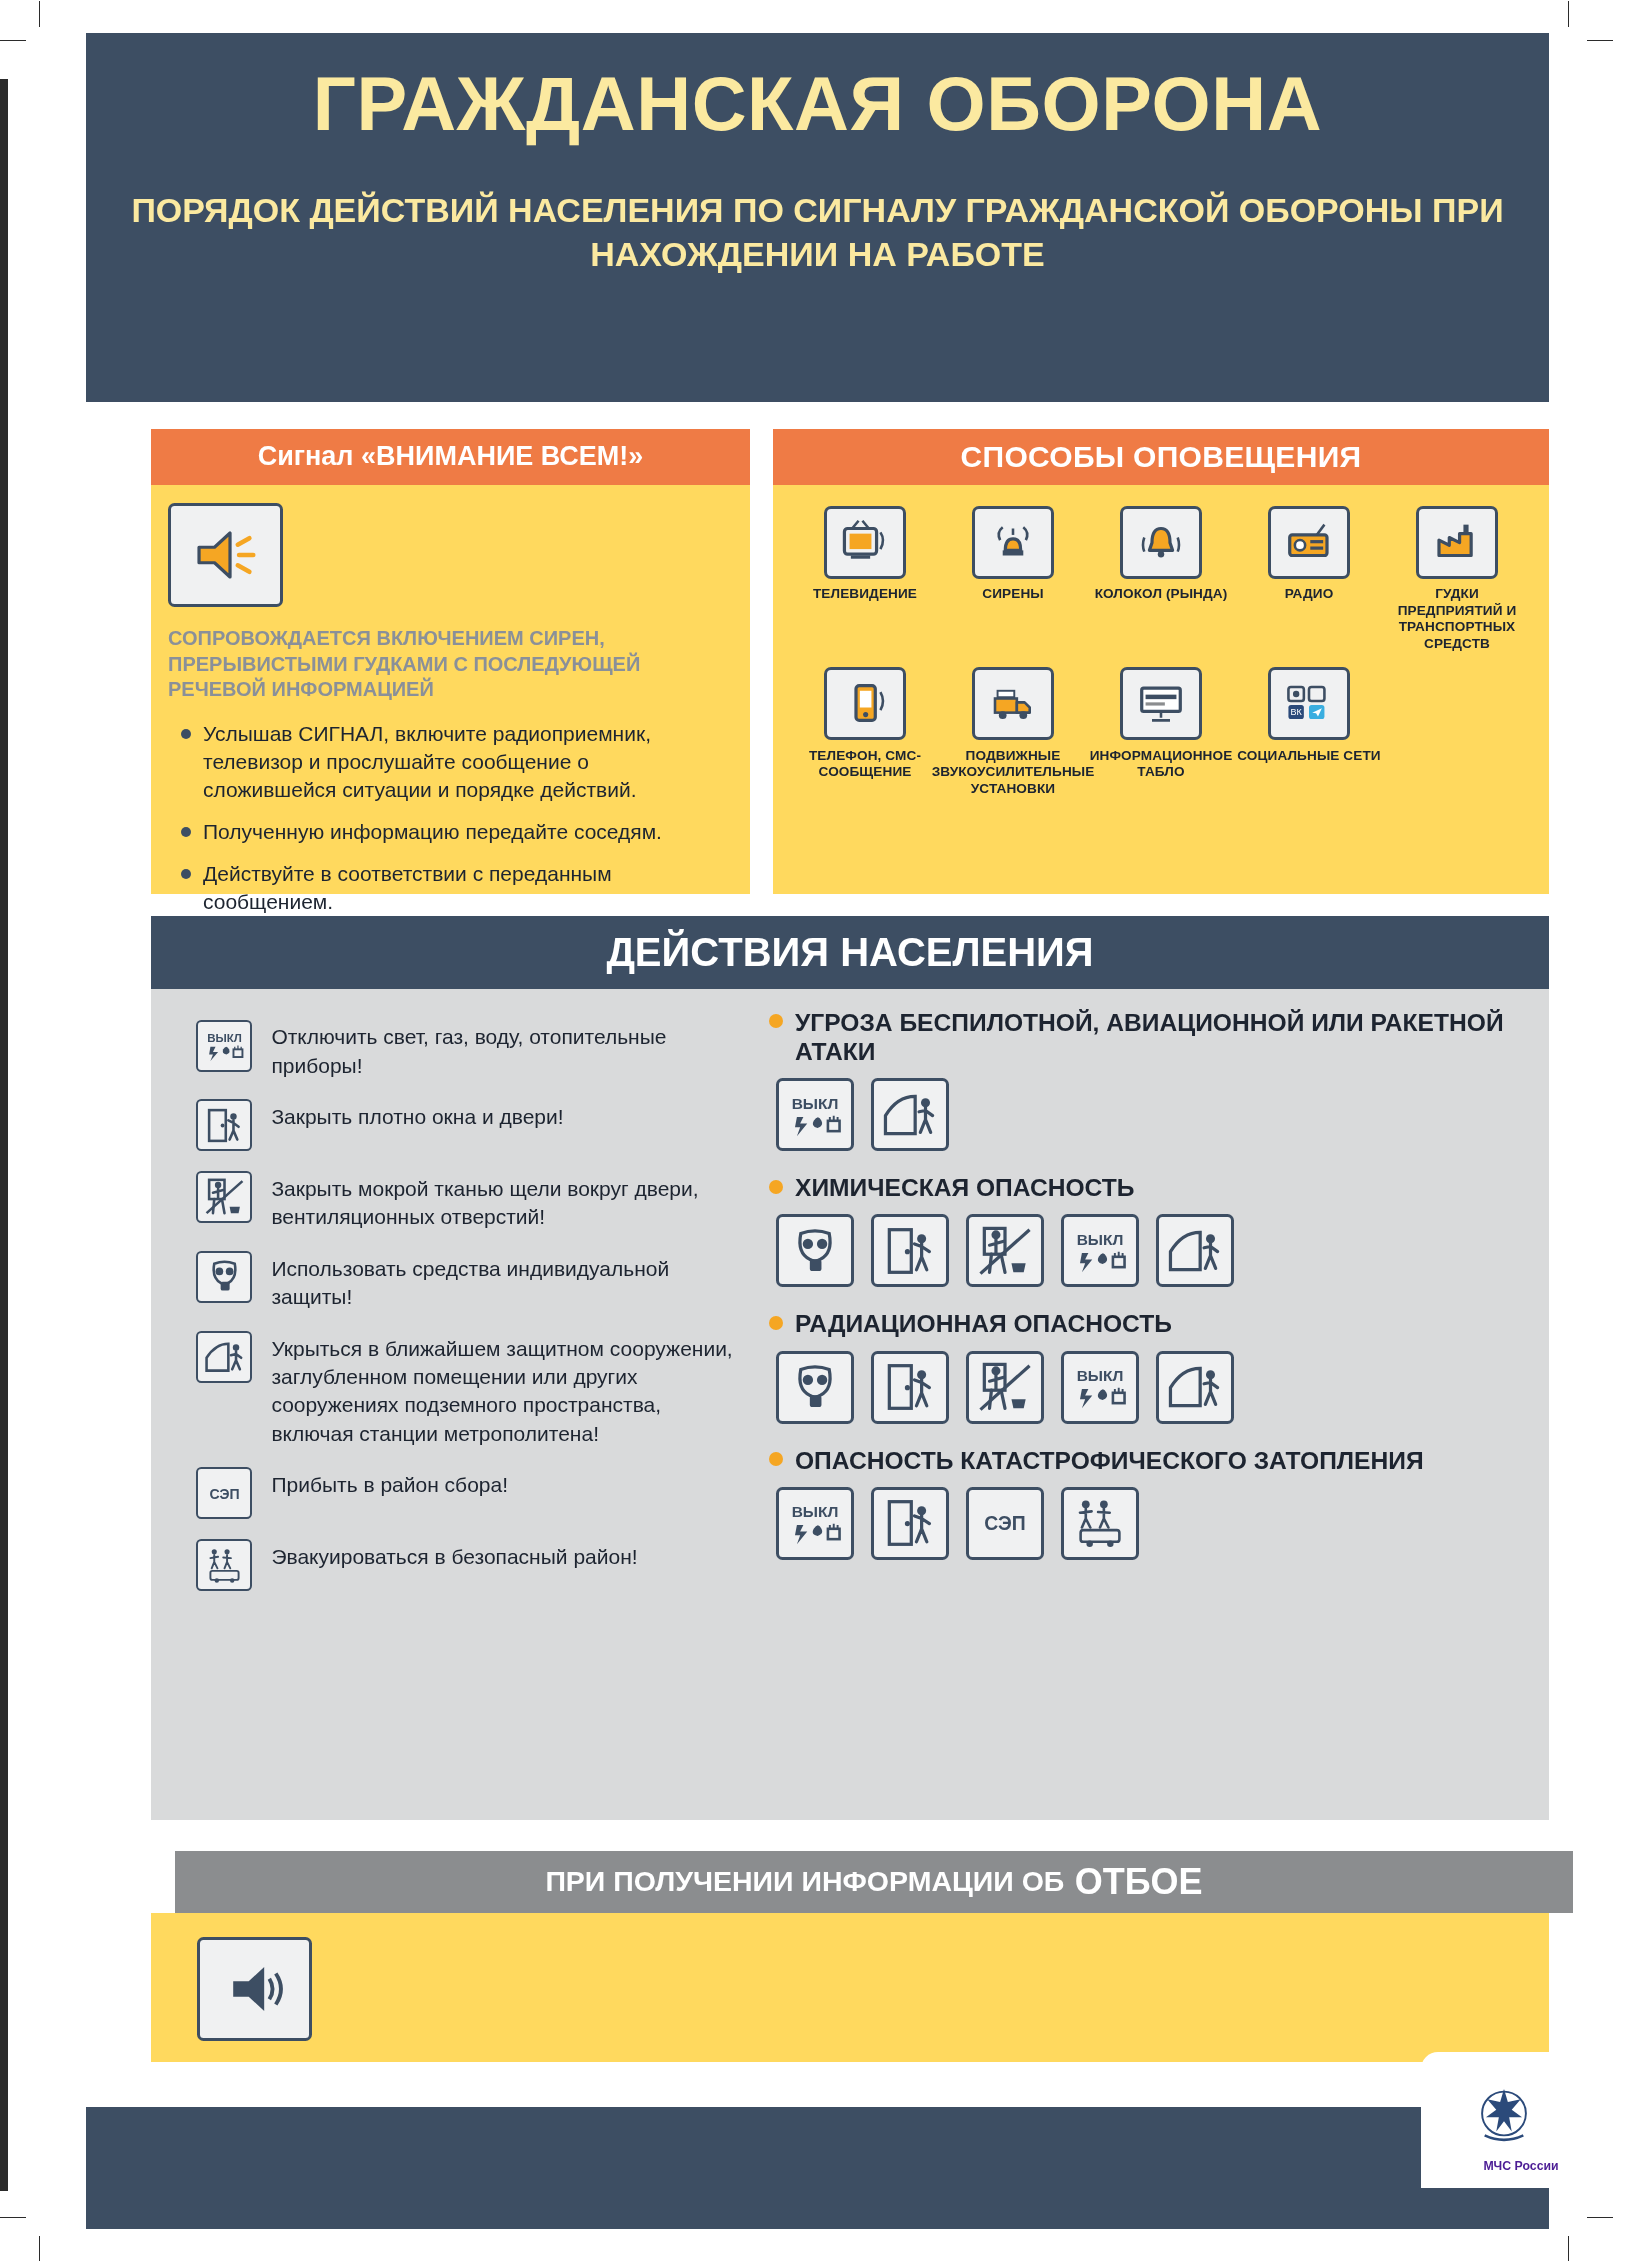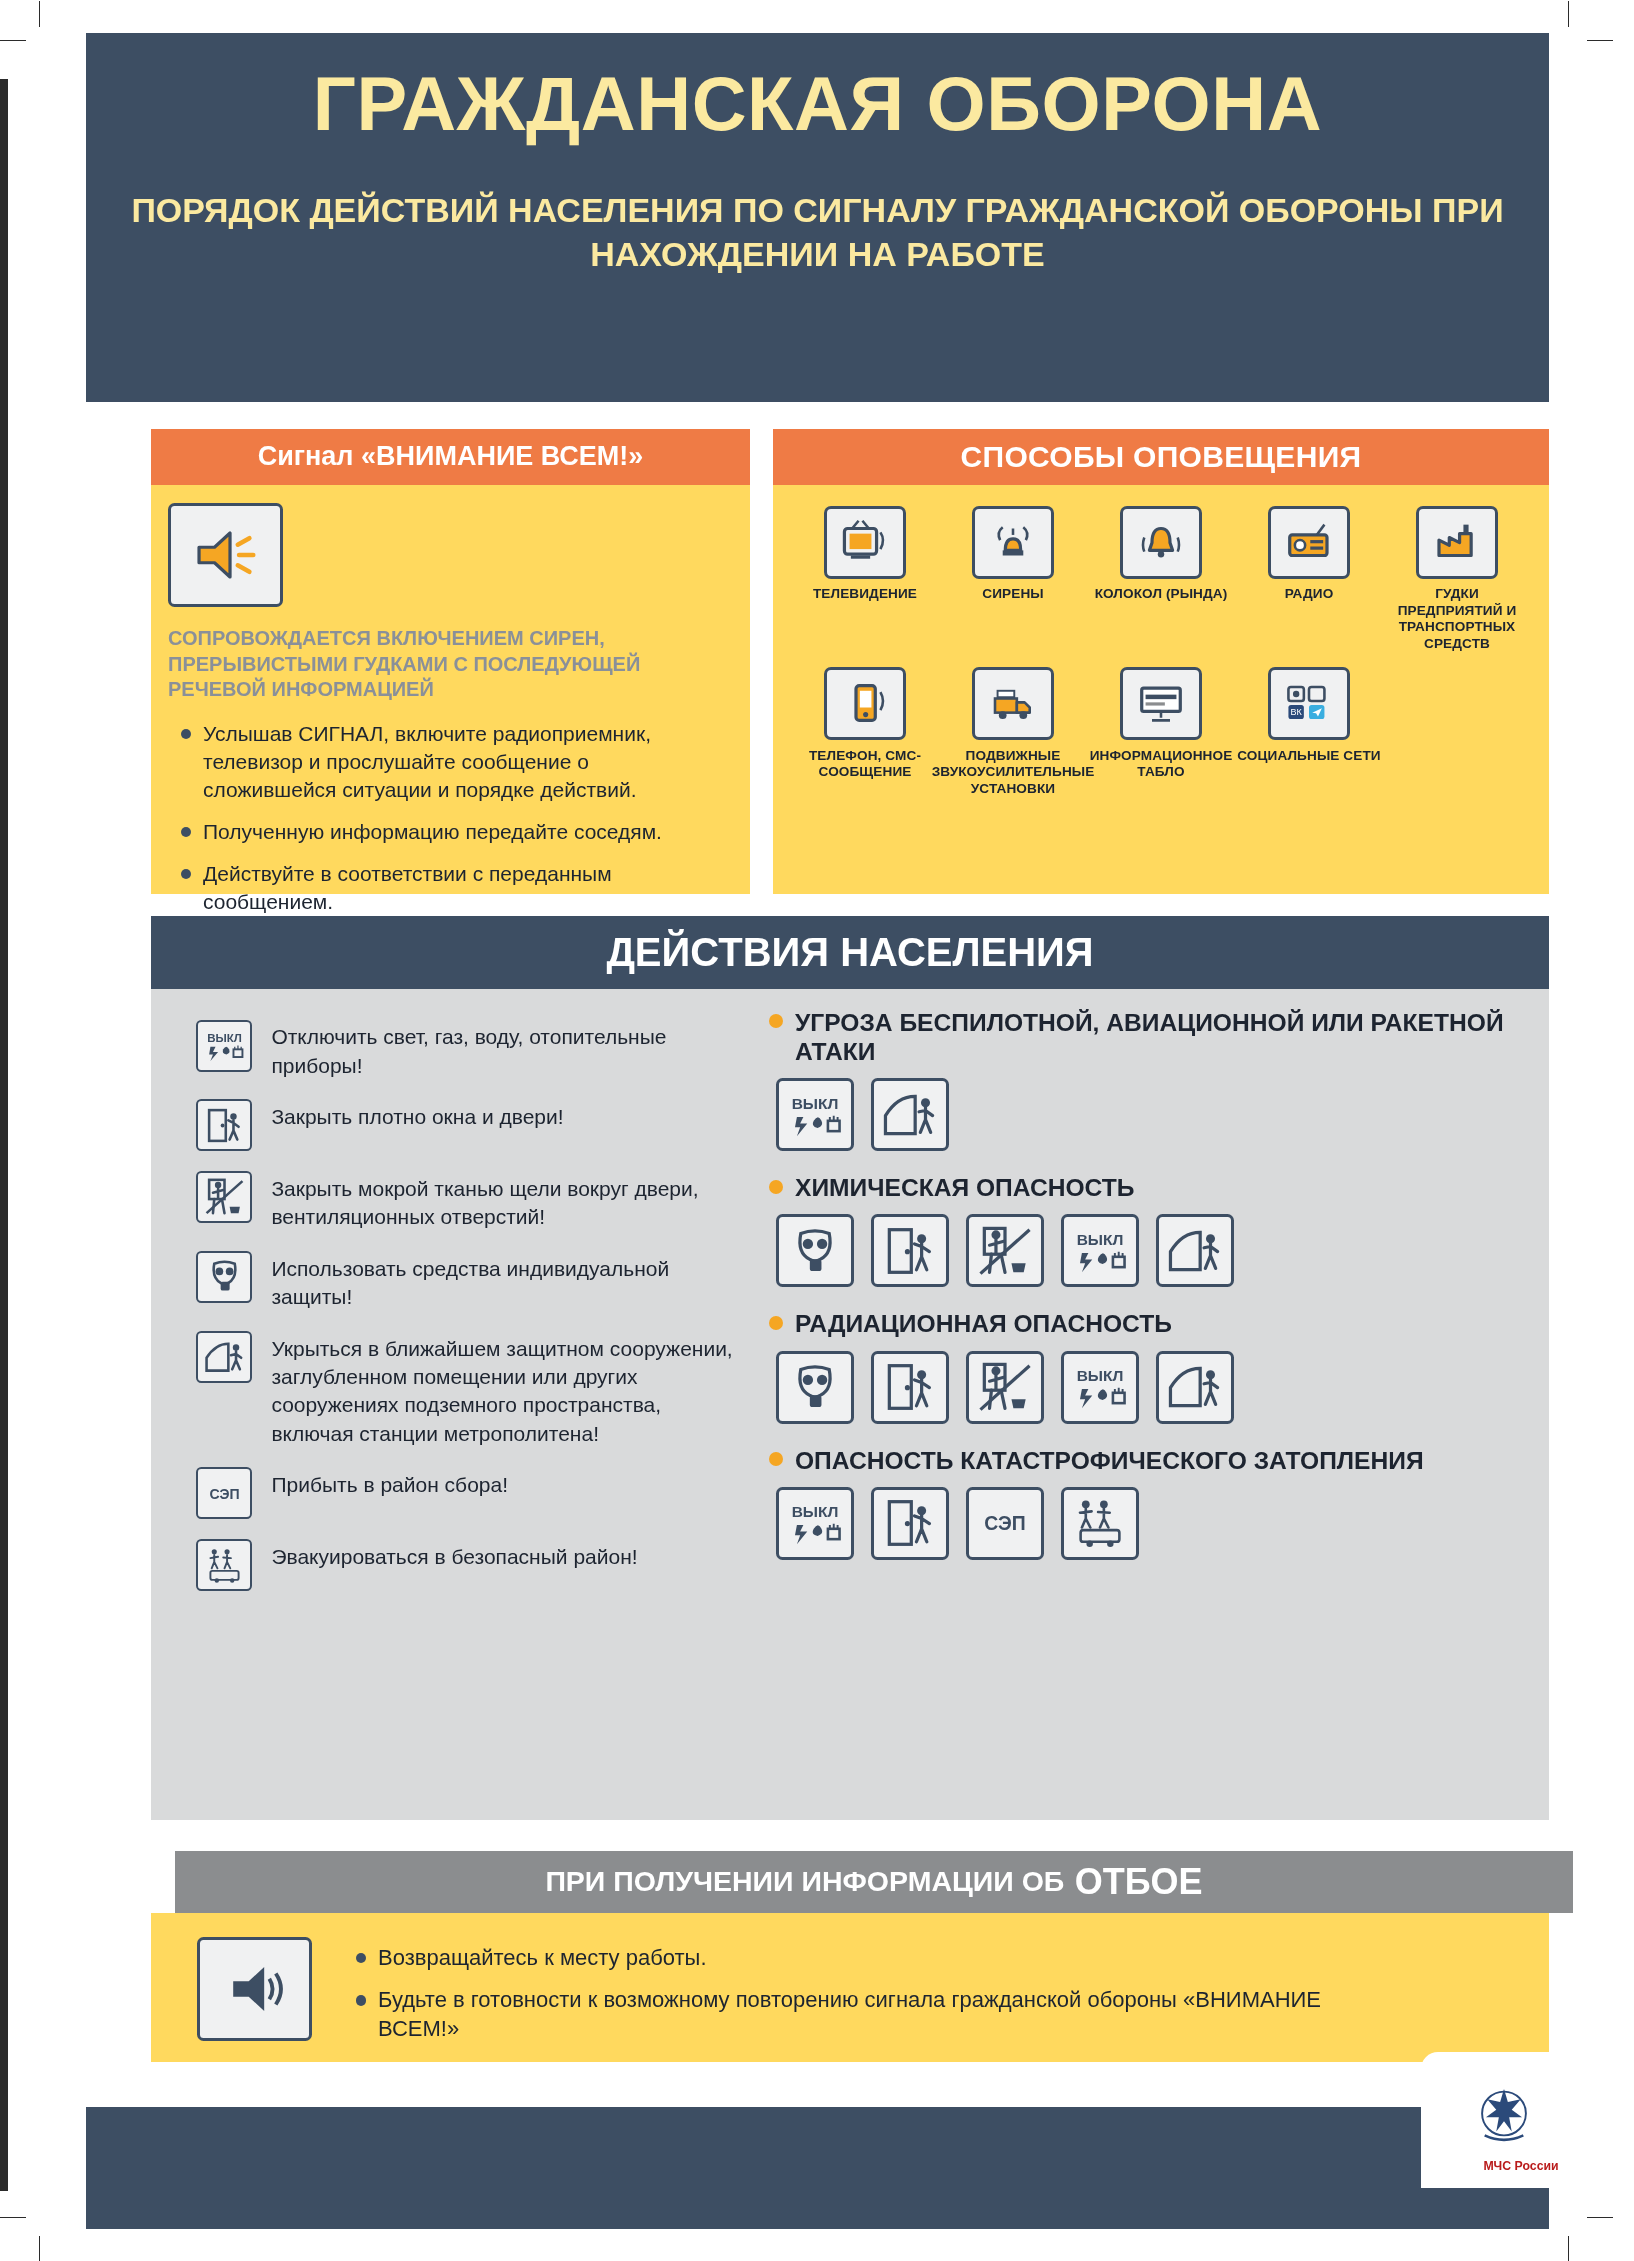--- a/index.html
+++ b/index.html
@@ -336,21 +336,21 @@
     width: 137px; height: 110px;
     display: flex;
     flex-direction: column;
     align-items: center;
     justify-content: center;
   }
   .logo-cap {
     margin-top: 3.9px;
     font-size: 12.3px;
     font-weight: bold;
-    color: #b91c1c;
+    color: #4c1d95;
     padding-left: 35px;
   }
 </style>
 </head>
 <body>
 
 <div class="page">
 
   <div class="cropmark" style="left:39px;top:0;width:1.3px;height:26px;"></div>
   <div class="cropmark" style="left:0;top:39px;width:26px;height:1.3px;"></div>
@@ -781,24 +781,20 @@
       <span class="strong">ОТБОЕ</span>
     </div>
     <div class="otboi-body"></div>
     <div class="otboi-speaker">
       <svg width="71" height="60" viewBox="0 0 110 92">
         <polygon points="22,34 46,34 70,12 70,80 46,58 22,58" fill="#3d4e63"></polygon>
         <path d="M78 30 q10 16 0 32" stroke="#3d4e63" stroke-width="6" fill="none"></path>
         <path d="M88 22 q16 24 0 48" stroke="#3d4e63" stroke-width="6" fill="none"></path>
       </svg>
     </div>
-    <ul class="otboi-list">
-      <li>Возвращайтесь к месту работы.</li>
-      <li>Будьте в готовности к возможному повторению сигнала гражданской обороны «ВНИМАНИЕ ВСЕМ!»</li>
-    </ul>
 
     <div class="footer"></div>
     <div class="logo-notch"></div>
     <div class="logo-box">
       <svg width="78" height="76" viewBox="0 0 120 118">
         <circle cx="60" cy="52" r="34" fill="none" stroke="#2b4a7a" stroke-width="3"></circle>
         <path d="M60 14 L66 34 L86 30 L72 46 L88 58 L68 58 L72 80 L60 64 L48 80 L52 58 L32 58 L48 46 L34 30 L54 34 Z" fill="#2b4a7a"></path>
         <path d="M30 86 q30 14 60 0" stroke="#2b4a7a" stroke-width="4" fill="none"></path>
       </svg>
       <div class="logo-cap">МЧС России</div>

